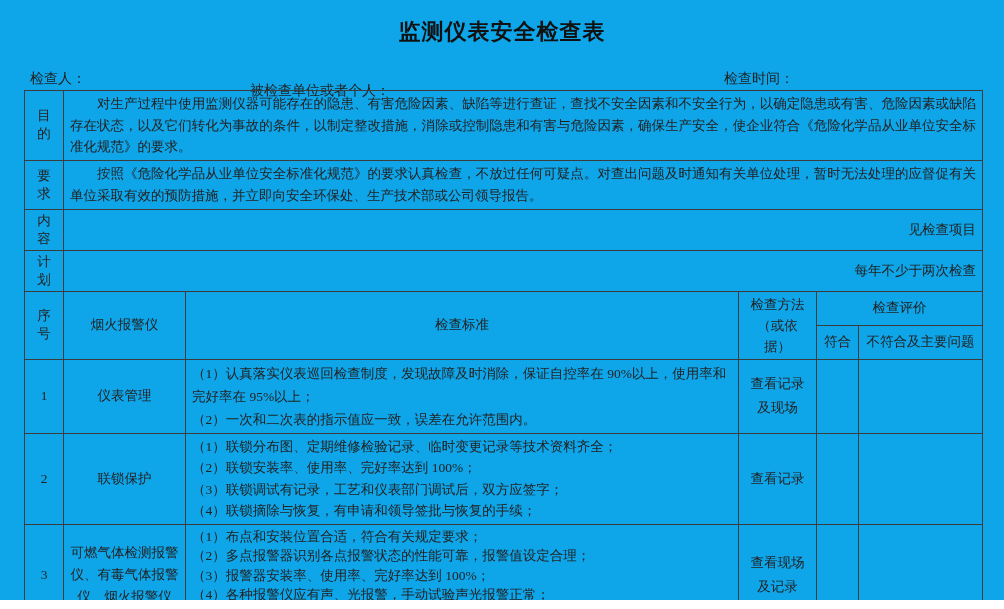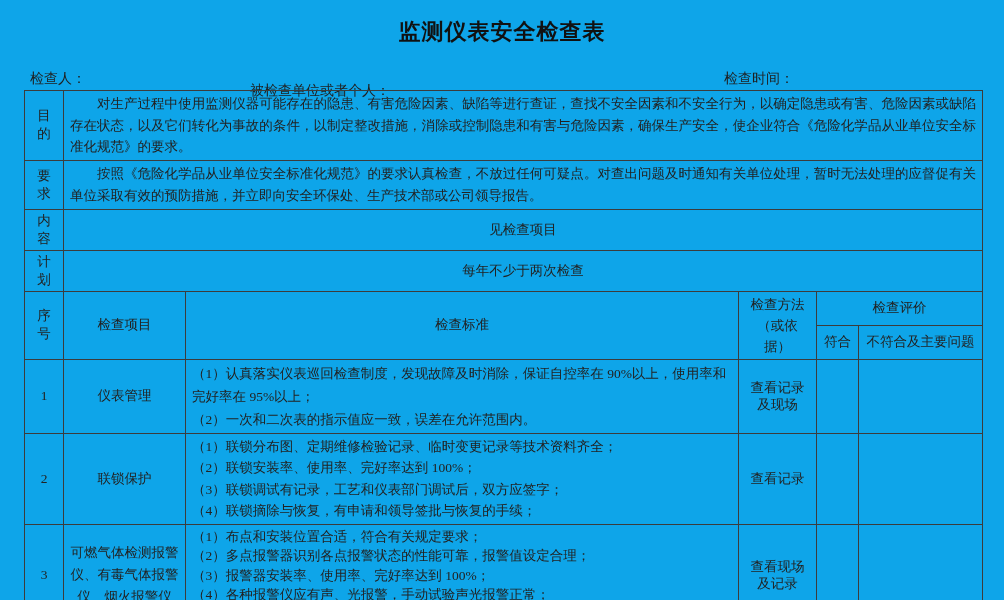--- a/index.html
+++ b/index.html
@@ -20,28 +20,28 @@
   table.form{
     position:absolute;left:24px;top:90px;width:958px;
     border-collapse:collapse;table-layout:fixed;
   }
   table.form td{
     border:1px solid #3c3c3c;font-size:13.5px;color:#222;
     padding:2px 6px;vertical-align:middle;overflow:hidden;
   }
   td.lbl{text-align:center;padding:2px 2px;}
   td.para{line-height:21.5px;text-indent:2em;text-align:justify;padding:2px 8px;}
-  td.center{text-align:center;}
+  td.center{text-align:right;}
   td.head{text-align:center;font-size:13.5px;}
   td.prewrap{white-space:pre-wrap;}
   td.standard{white-space:pre-wrap;padding:2px 6px;text-align:left;vertical-align:middle;}
   .lh23{line-height:23px;}
   .lh21{line-height:21.5px;margin-left:10px;}
   .lh19{line-height:19.5px;}
-  td.method{text-align:center;white-space:pre-wrap;line-height:17px;}
+  td.method{text-align:center;white-space:pre-wrap;line-height:24px;}
 </style>
 </head>
 <body>
 
 <div class="page">
 
   <div class="doc-title">监测仪表安全检查表</div>
 
   <div class="info-line">
     <span class="info-inspector">检查人：</span>
@@ -75,21 +75,21 @@
       <td class="center" colspan="5">见检查项目</td>
     </tr>
 
     <tr style="height:21px">
       <td class="lbl">计划</td>
       <td class="center" colspan="5">每年不少于两次检查</td>
     </tr>
 
     <tr style="height:24px">
       <td class="head" rowspan="2">序号</td>
-      <td class="head" rowspan="2">检查项目</td>
+      <td class="head" rowspan="2">烟火报警仪</td>
       <td class="head" rowspan="2">检查标准</td>
       <td class="head prewrap" rowspan="2" style="line-height:21px">检查方法
 （或依据）</td>
       <td class="head" colspan="2">检查评价</td>
     </tr>
     <tr style="height:23px">
       <td class="head">符合</td>
       <td class="head">不符合及主要问题</td>
     </tr>
 

